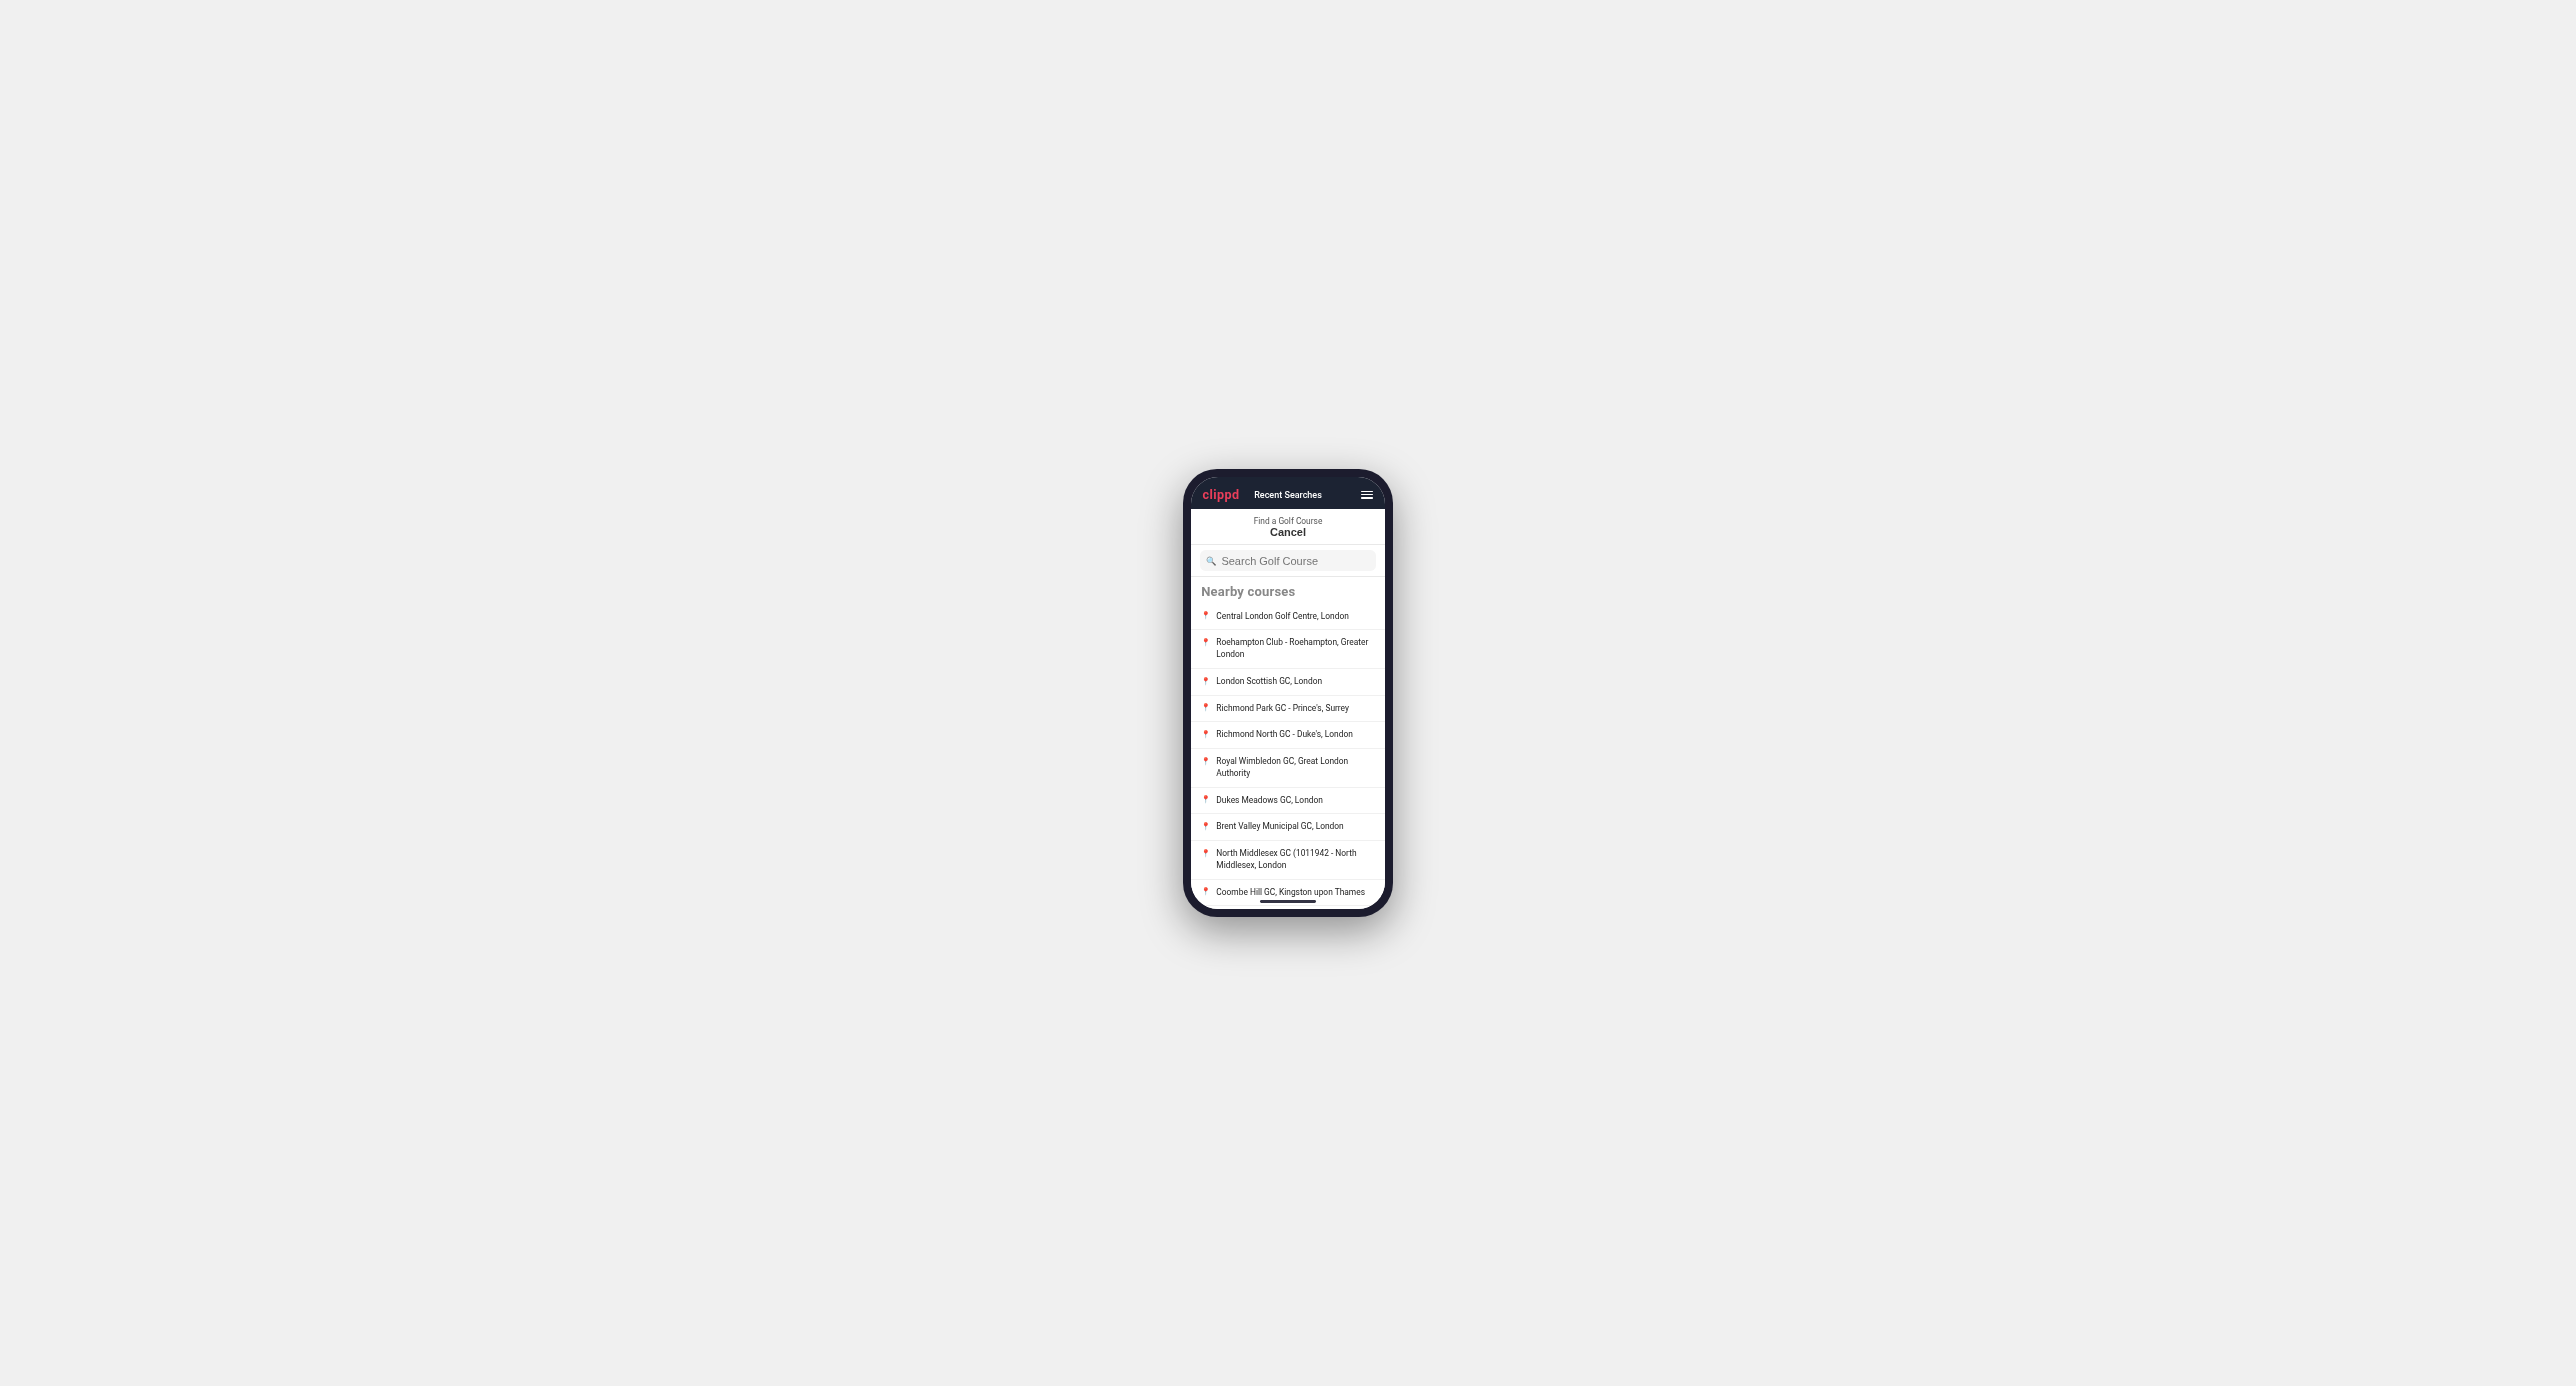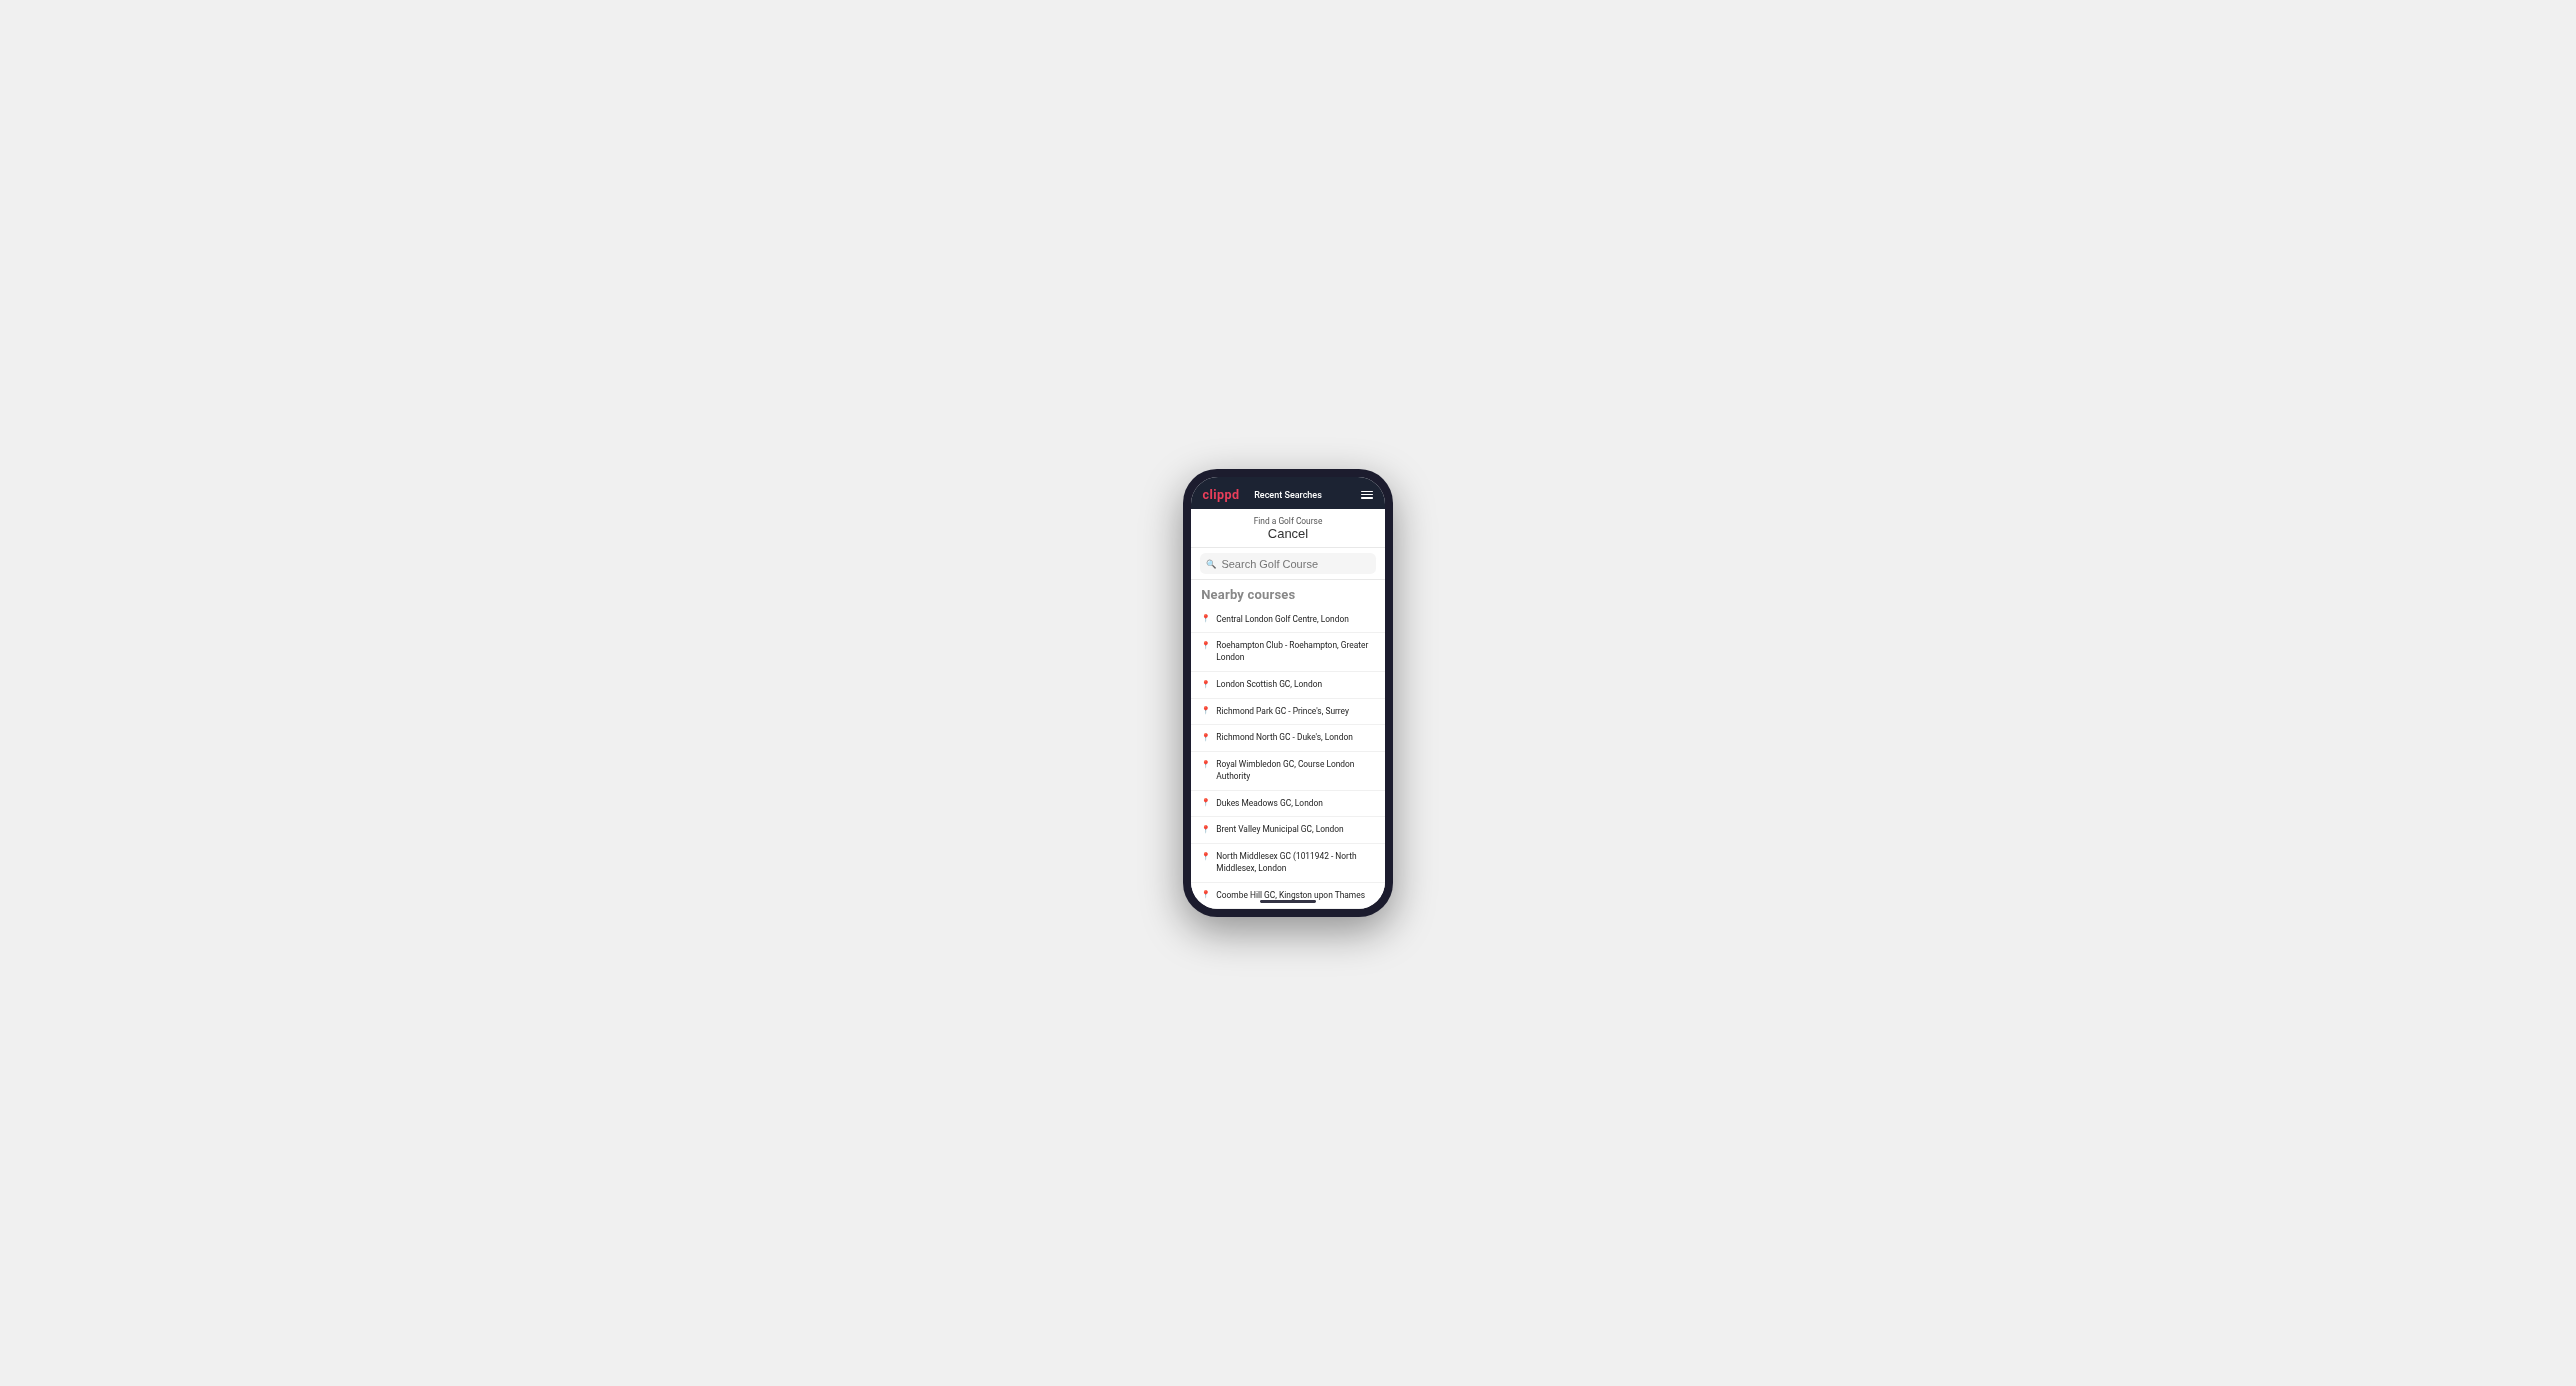--- a/index.html
+++ b/index.html
@@ -91,23 +91,23 @@
       border-bottom: 0.7px solid #e8e8e8;
       flex-direction: column;
     }
 
     .find-label {
       font-size: 8.4px;
       color: #555555;
     }
 
     .cancel-btn {
-      font-size: 13px;
+      font-size: 11px;
       color: #333333;
-      font-weight: 400;
+      font-weight: 700;
       cursor: pointer;
       background: none;
       border: none;
     }
 
     
     .search-container {
       padding: 5.6px 8.4px;
       background: #ffffff;
       border-bottom: 0.7px solid #e8e8e8;
@@ -232,21 +232,21 @@
           <li class="course-item">
             <span class="pin-icon">📍</span>
             <span class="course-name">Richmond Park GC - Prince's, Surrey</span>
           </li>
           <li class="course-item">
             <span class="pin-icon">📍</span>
             <span class="course-name">Richmond North GC - Duke's, London</span>
           </li>
           <li class="course-item">
             <span class="pin-icon">📍</span>
-            <span class="course-name">Royal Wimbledon GC, Course London Authority</span>
+            <span class="course-name">Royal Wimbledon GC, Great London Authority</span>
           </li>
           <li class="course-item">
             <span class="pin-icon">📍</span>
             <span class="course-name">Dukes Meadows GC, London</span>
           </li>
           <li class="course-item">
             <span class="pin-icon">📍</span>
             <span class="course-name">Brent Valley Municipal GC, London</span>
           </li>
           <li class="course-item">

